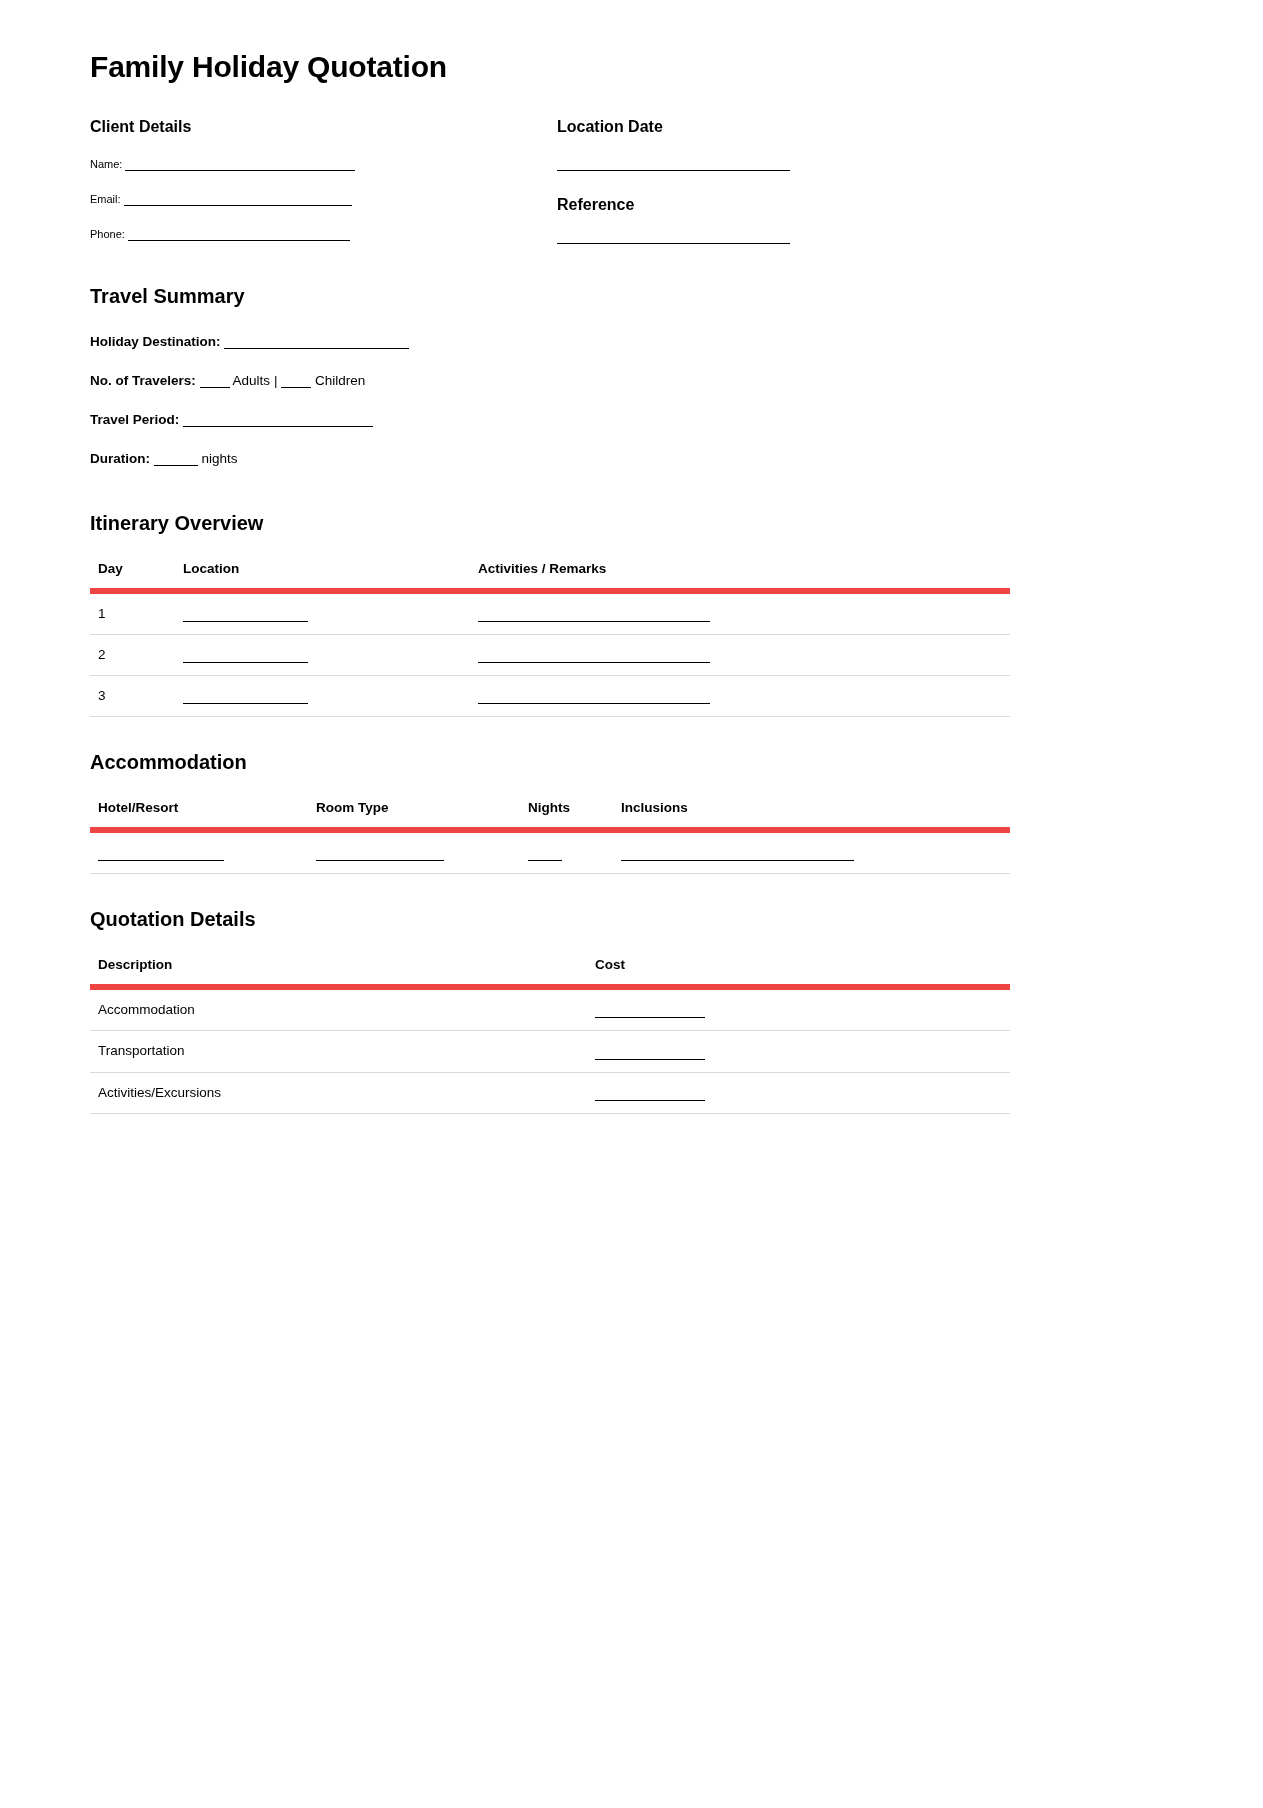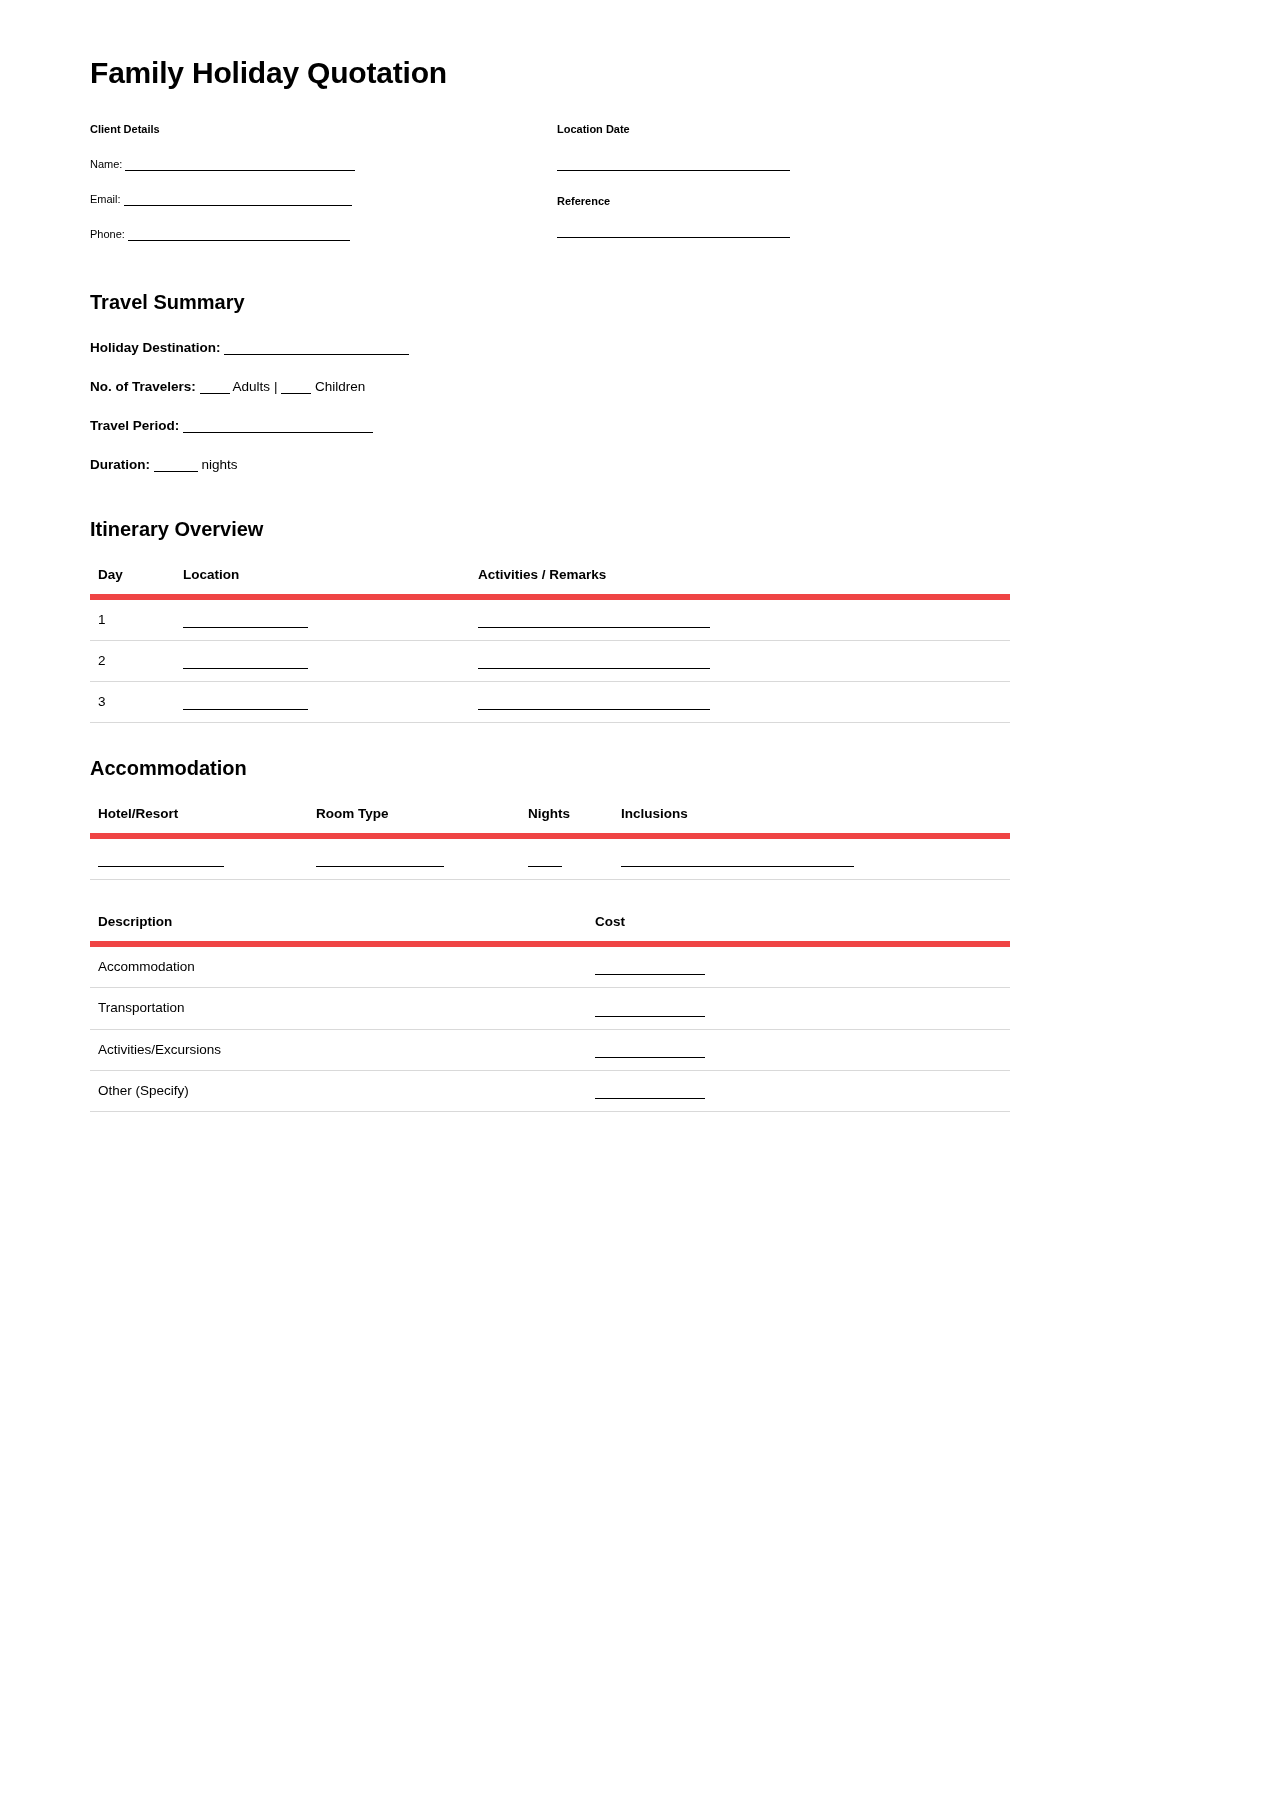--- a/index.html
+++ b/index.html
@@ -18,21 +18,21 @@
     position: relative;
     width: 1263px;
     height: 1808px;
     overflow: hidden;
     background: #ffffff;
   }
   
   .content {
     position: absolute;
     left: 90px;
-    top: 56px;
+    top: 50px;
     width: 920px;
     
     height: 1072px;
     overflow: hidden;
   }
 
   .doc-title {
     font-size: 30px;
     font-weight: bold;
     letter-spacing: -0.2px;
@@ -43,21 +43,21 @@
   
   .client-grid {
     position: relative;
     width: 100%;
     height: 132px;
   }
   .col-left  { position: absolute; left: 0;    top: 0; width: 440px; }
   .col-right { position: absolute; left: 467px; top: 0; width: 440px; }
 
   .sub-head {
-    font-size: 11px;
+    font-size: 16px;
     font-weight: bold;
     margin: 0 0 22px 0;
     line-height: 1.2;
   }
   .sub-head.second { margin-top: 24px; }
 
   .field-row {
     font-size: 11px;
     line-height: 1.25;
     margin-bottom: 21px;
@@ -267,20 +267,21 @@
           <td><span class="cell-line hotel"></span></td>
           <td><span class="cell-line room"></span></td>
           <td><span class="cell-line nights"></span></td>
           <td><span class="cell-line incl"></span></td>
         </tr>
       </tbody>
     </table>
 
     <div class="spacer-34"></div>
 
+    <h2 class="section">Quotation Details</h2>
 
     <table class="tbl t-quote">
       <colgroup>
         <col style="width:497px">
         <col style="width:423px">
       </colgroup>
       <thead>
         <tr>
           <th>Description</th>
           <th>Cost</th>

